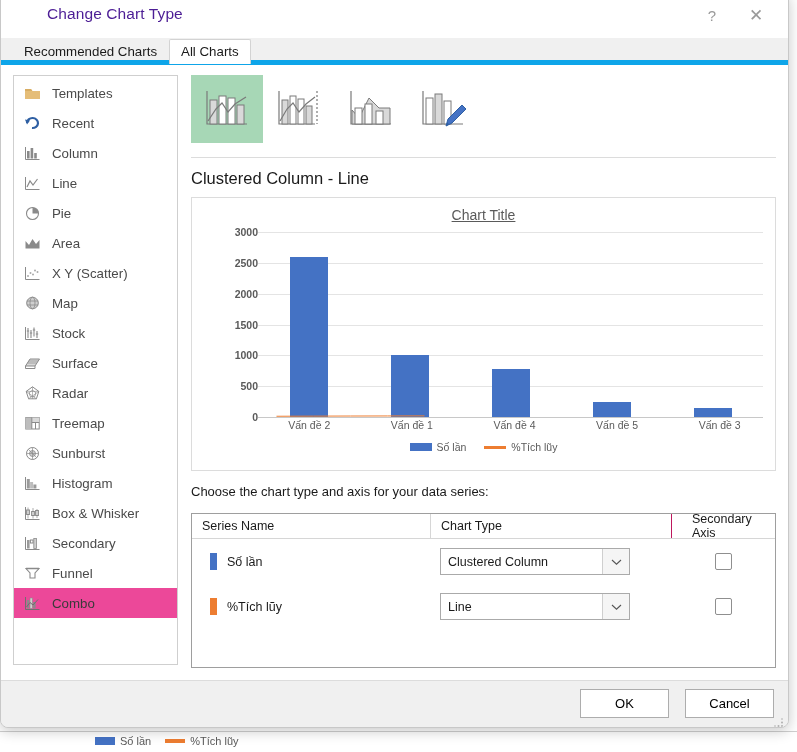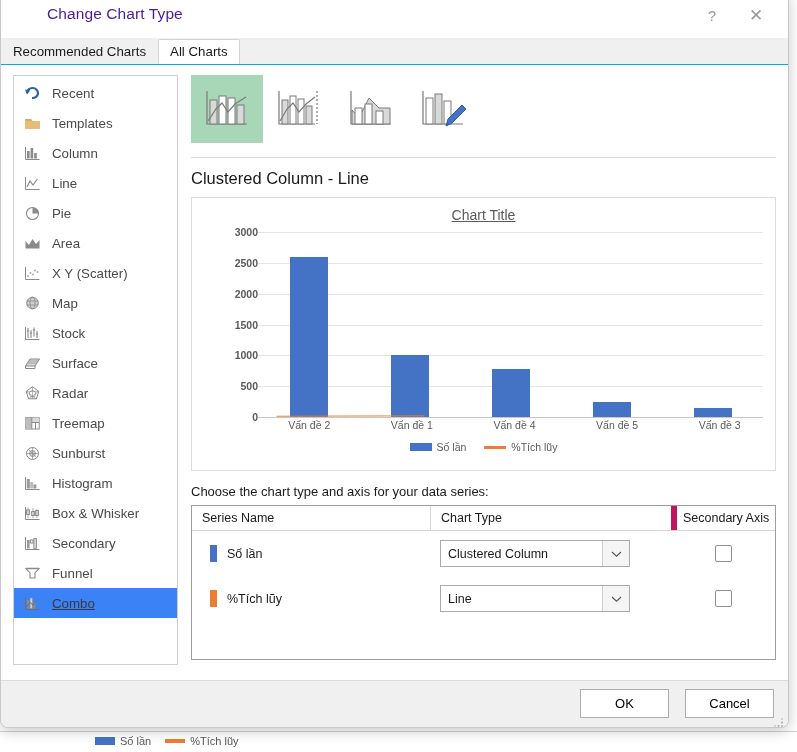--- a/index.html
+++ b/index.html
@@ -85,21 +85,22 @@
     cursor: default;
   }
   #help-button { right: 56px; }
   #close-button { right: 12px; font-size: 17px; }
 
   
   #tabstrip {
     position: relative;
     height: 27px;
     background: #f0f0f0;
-    border-bottom: 1px solid #0ea5e9;
+    border-bottom: 5px solid #0ea5e9;
+    padding-left: 11px;
     box-sizing: border-box;
   }
   .tab {
     display: inline-block;
     font-size: 13.3px;
     color: #1a1a1a;
     padding: 4px 11px 5px 11px;
     position: relative;
     top: 1px;
     cursor: default;
@@ -136,21 +137,21 @@
   .side-item {
     display: flex;
     align-items: center;
     height: 30px;
     padding-left: 9px;
     gap: 11px;
     font-size: 13.3px;
     color: #4a4a4a;
     cursor: default;
   }
-  .side-item.selected { background: #3b82f6; color: #3a3a3a; text-decoration: underline; }
+  .side-item.selected { background: #ec4899; color: #3a3a3a; }
   .side-ico {
     width: 18px; height: 18px;
     display: flex; align-items: center; justify-content: center;
     flex: 0 0 18px;
   }
   .side-ico svg { display: block; }
 
   
   #right-pane {
     position: absolute;
@@ -285,40 +286,40 @@
   #chart-legend .sw-col { width: 22px; height: 8px; background: #4472C4; }
   #chart-legend .sw-line { width: 22px; height: 3px; background: #ED7D31; }
 
   
   #series-label {
     margin-top: 13px;
     font-size: 13px;
     color: #1a1a1a;
   }
   #series-table {
-    margin-top: 6px;
+    margin-top: 14px;
     height: 155px;
     border: 1px solid #9e9e9e;
     box-sizing: border-box;
     background: #ffffff;
     position: relative;
   }
   #series-head {
     display: flex;
     height: 24px;
     border-bottom: 1px solid #d6d6d6;
     align-items: center;
     font-size: 12.5px;
     color: #1a1a1a;
   }
   .th-name { width: 238px; padding-left: 10px; box-sizing: border-box; }
   .th-type { flex: 1 1 auto; padding-left: 10px; box-sizing: border-box;
              border-left: 1px solid #d6d6d6; align-self: stretch; display: flex; align-items: center; }
-  .th-axis { width: 104px; padding-left: 6px; box-sizing: border-box;
-             border-left: 6px solid #be185d; align-self: stretch; display: flex; align-items: center; }
+  .th-axis { width: 104px; padding-left: 20px; box-sizing: border-box;
+             border-left: 1px solid #be185d; align-self: stretch; display: flex; align-items: center; }
   .srow {
     display: flex;
     align-items: center;
     height: 45px;
   }
   .sc-name {
     width: 238px;
     display: flex;
     align-items: center;
     gap: 10px;
@@ -423,35 +424,35 @@
     <span class="tab">Recommended Charts</span><span class="tab active">All Charts</span>
   </div>
 
   <div id="dlg-body">
 
     <div id="sidebar">
 
       <div class="side-item">
         <span class="side-ico">
           <svg width="17" height="17" viewBox="0 0 17 17">
+              <path d="M1 4h6l1.4 2H16v8H1z" fill="#E5BD78"></path>
+              <path d="M1 4h6l1.4 2H1z" fill="#D8AD63"></path>
+            </svg>
+        </span>
+        <span>Templates</span>
+      </div>
+
+      <div class="side-item">
+        <span class="side-ico">
+          <svg width="17" height="17" viewBox="0 0 17 17">
               <path d="M3 8 A5.5 5 0 1 1 8 13" fill="none" stroke="#2E5FA3" stroke-width="2.2"></path>
               <path d="M1 4.5 L6 5.5 L3 9.5 Z" fill="#2E5FA3"></path>
             </svg>
         </span>
         <span>Recent</span>
-      </div>
-
-      <div class="side-item">
-        <span class="side-ico">
-          <svg width="17" height="17" viewBox="0 0 17 17">
-              <path d="M1 4h6l1.4 2H16v8H1z" fill="#E5BD78"></path>
-              <path d="M1 4h6l1.4 2H1z" fill="#D8AD63"></path>
-            </svg>
-        </span>
-        <span>Templates</span>
       </div>
 
       <div class="side-item">
         <span class="side-ico">
           <svg width="17" height="17" viewBox="0 0 17 17">
               <path d="M1.5 2v12.5h14" stroke="#8a8a8a" fill="none" stroke-width="1"></path>
               <rect x="3" y="6" width="2.6" height="7.5" fill="#8a8a8a"></rect>
               <rect x="6.6" y="3" width="2.6" height="10.5" fill="#8a8a8a"></rect>
               <rect x="10.2" y="8" width="2.6" height="5.5" fill="#8a8a8a"></rect>
             </svg>

